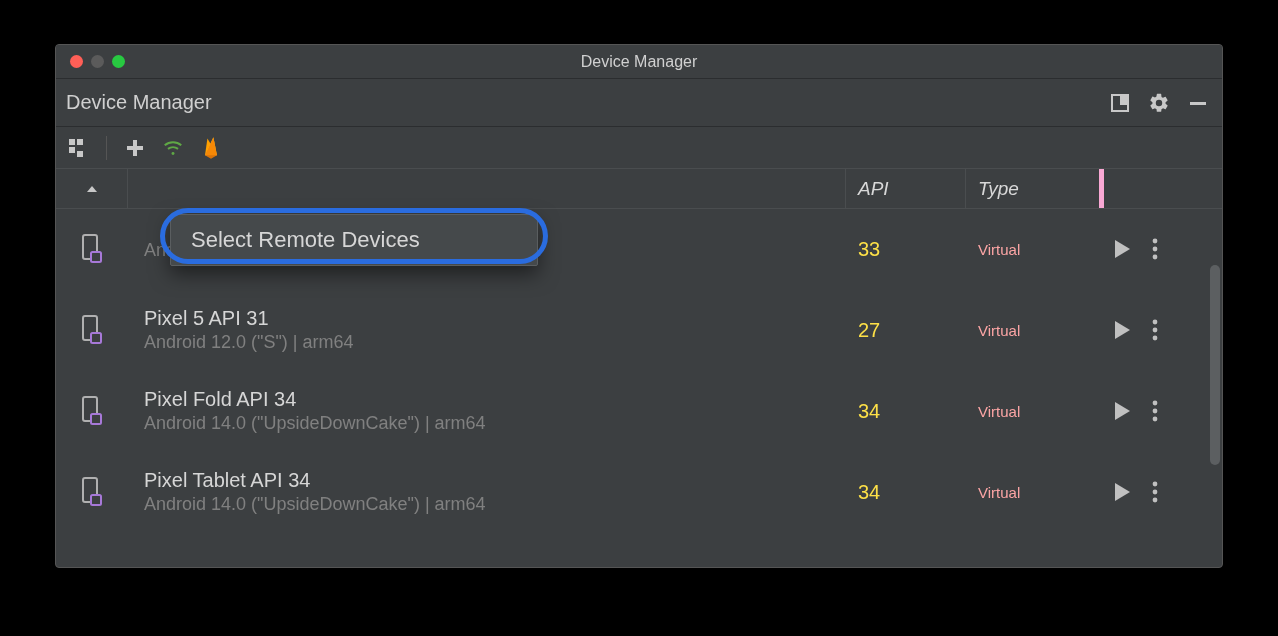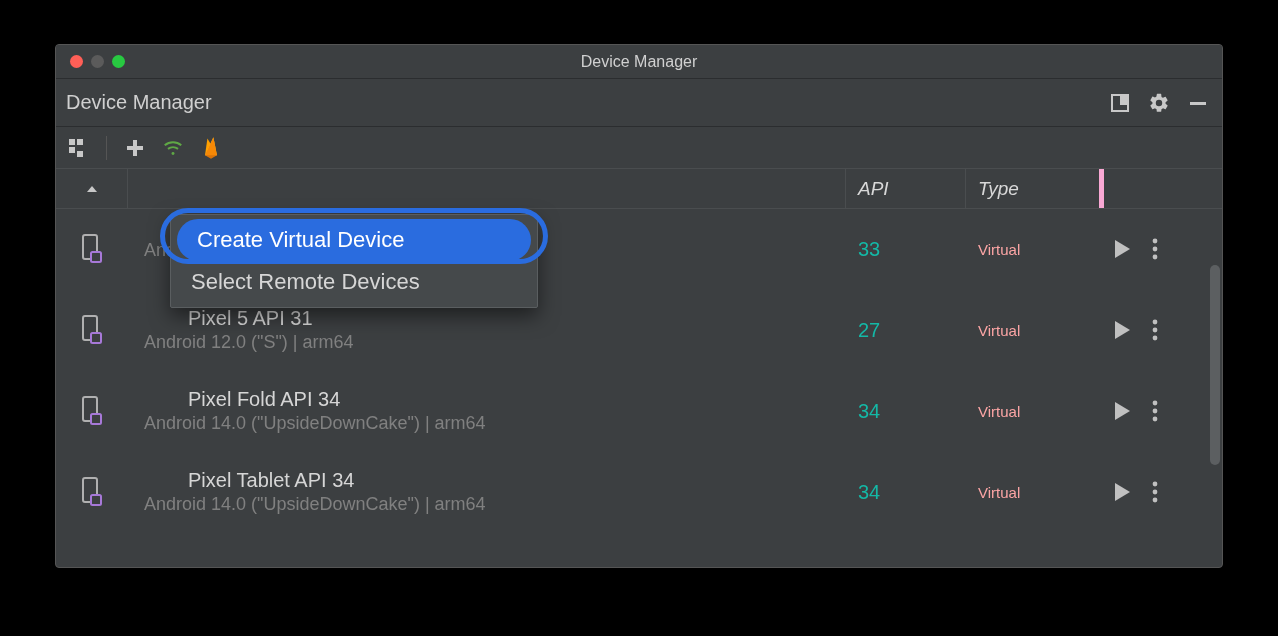--- a/index.html
+++ b/index.html
@@ -111,37 +111,36 @@
   }
   .row {
     display: flex;
     align-items: center;
     height: 81px;
     border-bottom: 1px solid transparent;
     color: #c8c8c8;
   }
   .row .col-sort { border-right: none; }
   .row .col-name { border-right: none; }
-  .row .col-api { border-right: none; color: #14b8a6; font-size:20px; }
+  .row .col-api { border-right: none; color: #fde047; font-size:20px; }
   .row .col-type { border-right: none; color: #fca5a5; font-size:15px; }
   .row .col-actions { display:flex; align-items:center; gap:20px; justify-content:flex-start; padding-left:8px; }
 
   .device-icon {
     display: flex; align-items: center; justify-content: center;
     width: 72px;
   }
   .name-block {
     display: flex;
     flex-direction: column;
     gap: 2px;
   }
   .device-name {
     color: #d6d6d6;
     font-size: 20px;
-    margin-left: 44px;
   }
   .device-sub {
     color: #808080;
     font-size: 18px;
   }
   .play-btn svg, .more-btn svg { display:block; cursor:pointer; }
 
   
   .dropdown {
     position: absolute;
@@ -395,16 +394,15 @@
         </span>
       </div>
     </div>
 
   </div>
 
   <div class="scrollbar"></div>
 </div>
 
 <div class="dropdown">
-  <div class="dropdown-item highlighted">Create Virtual Device</div>
   <div class="dropdown-item">Select Remote Devices</div>
 </div>
 <div class="highlight-ring"></div>
 
 </body></html>

